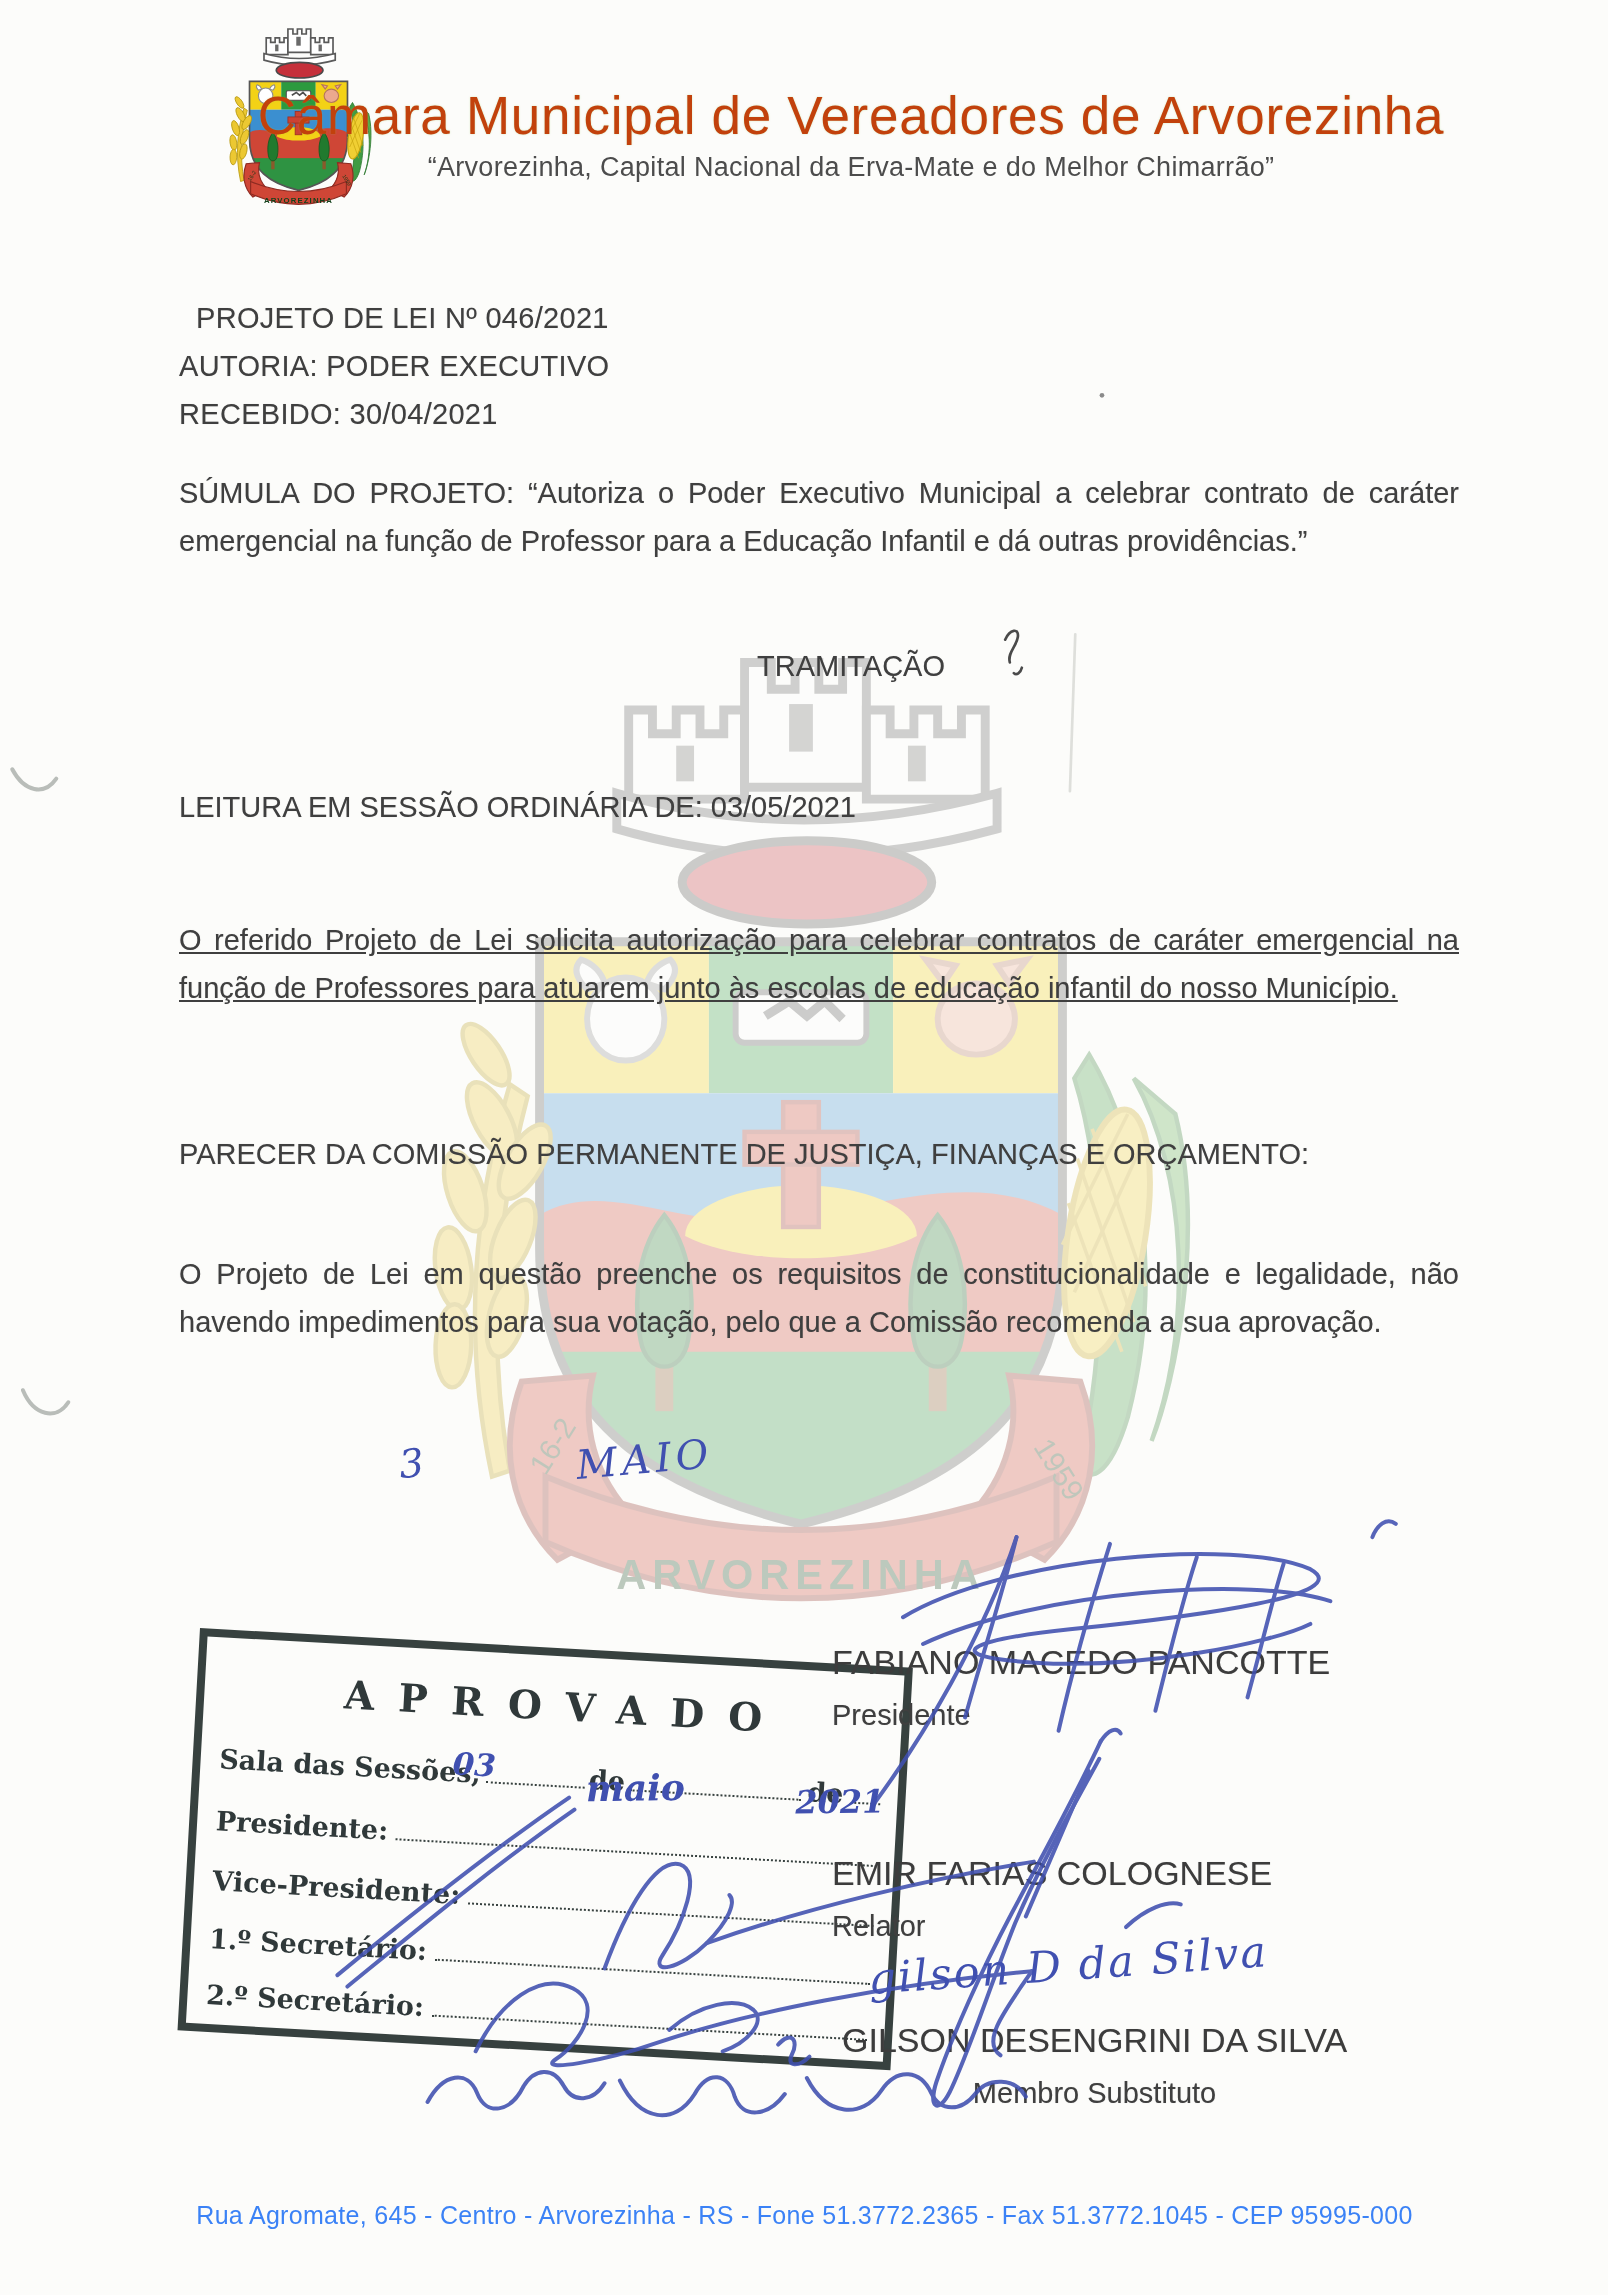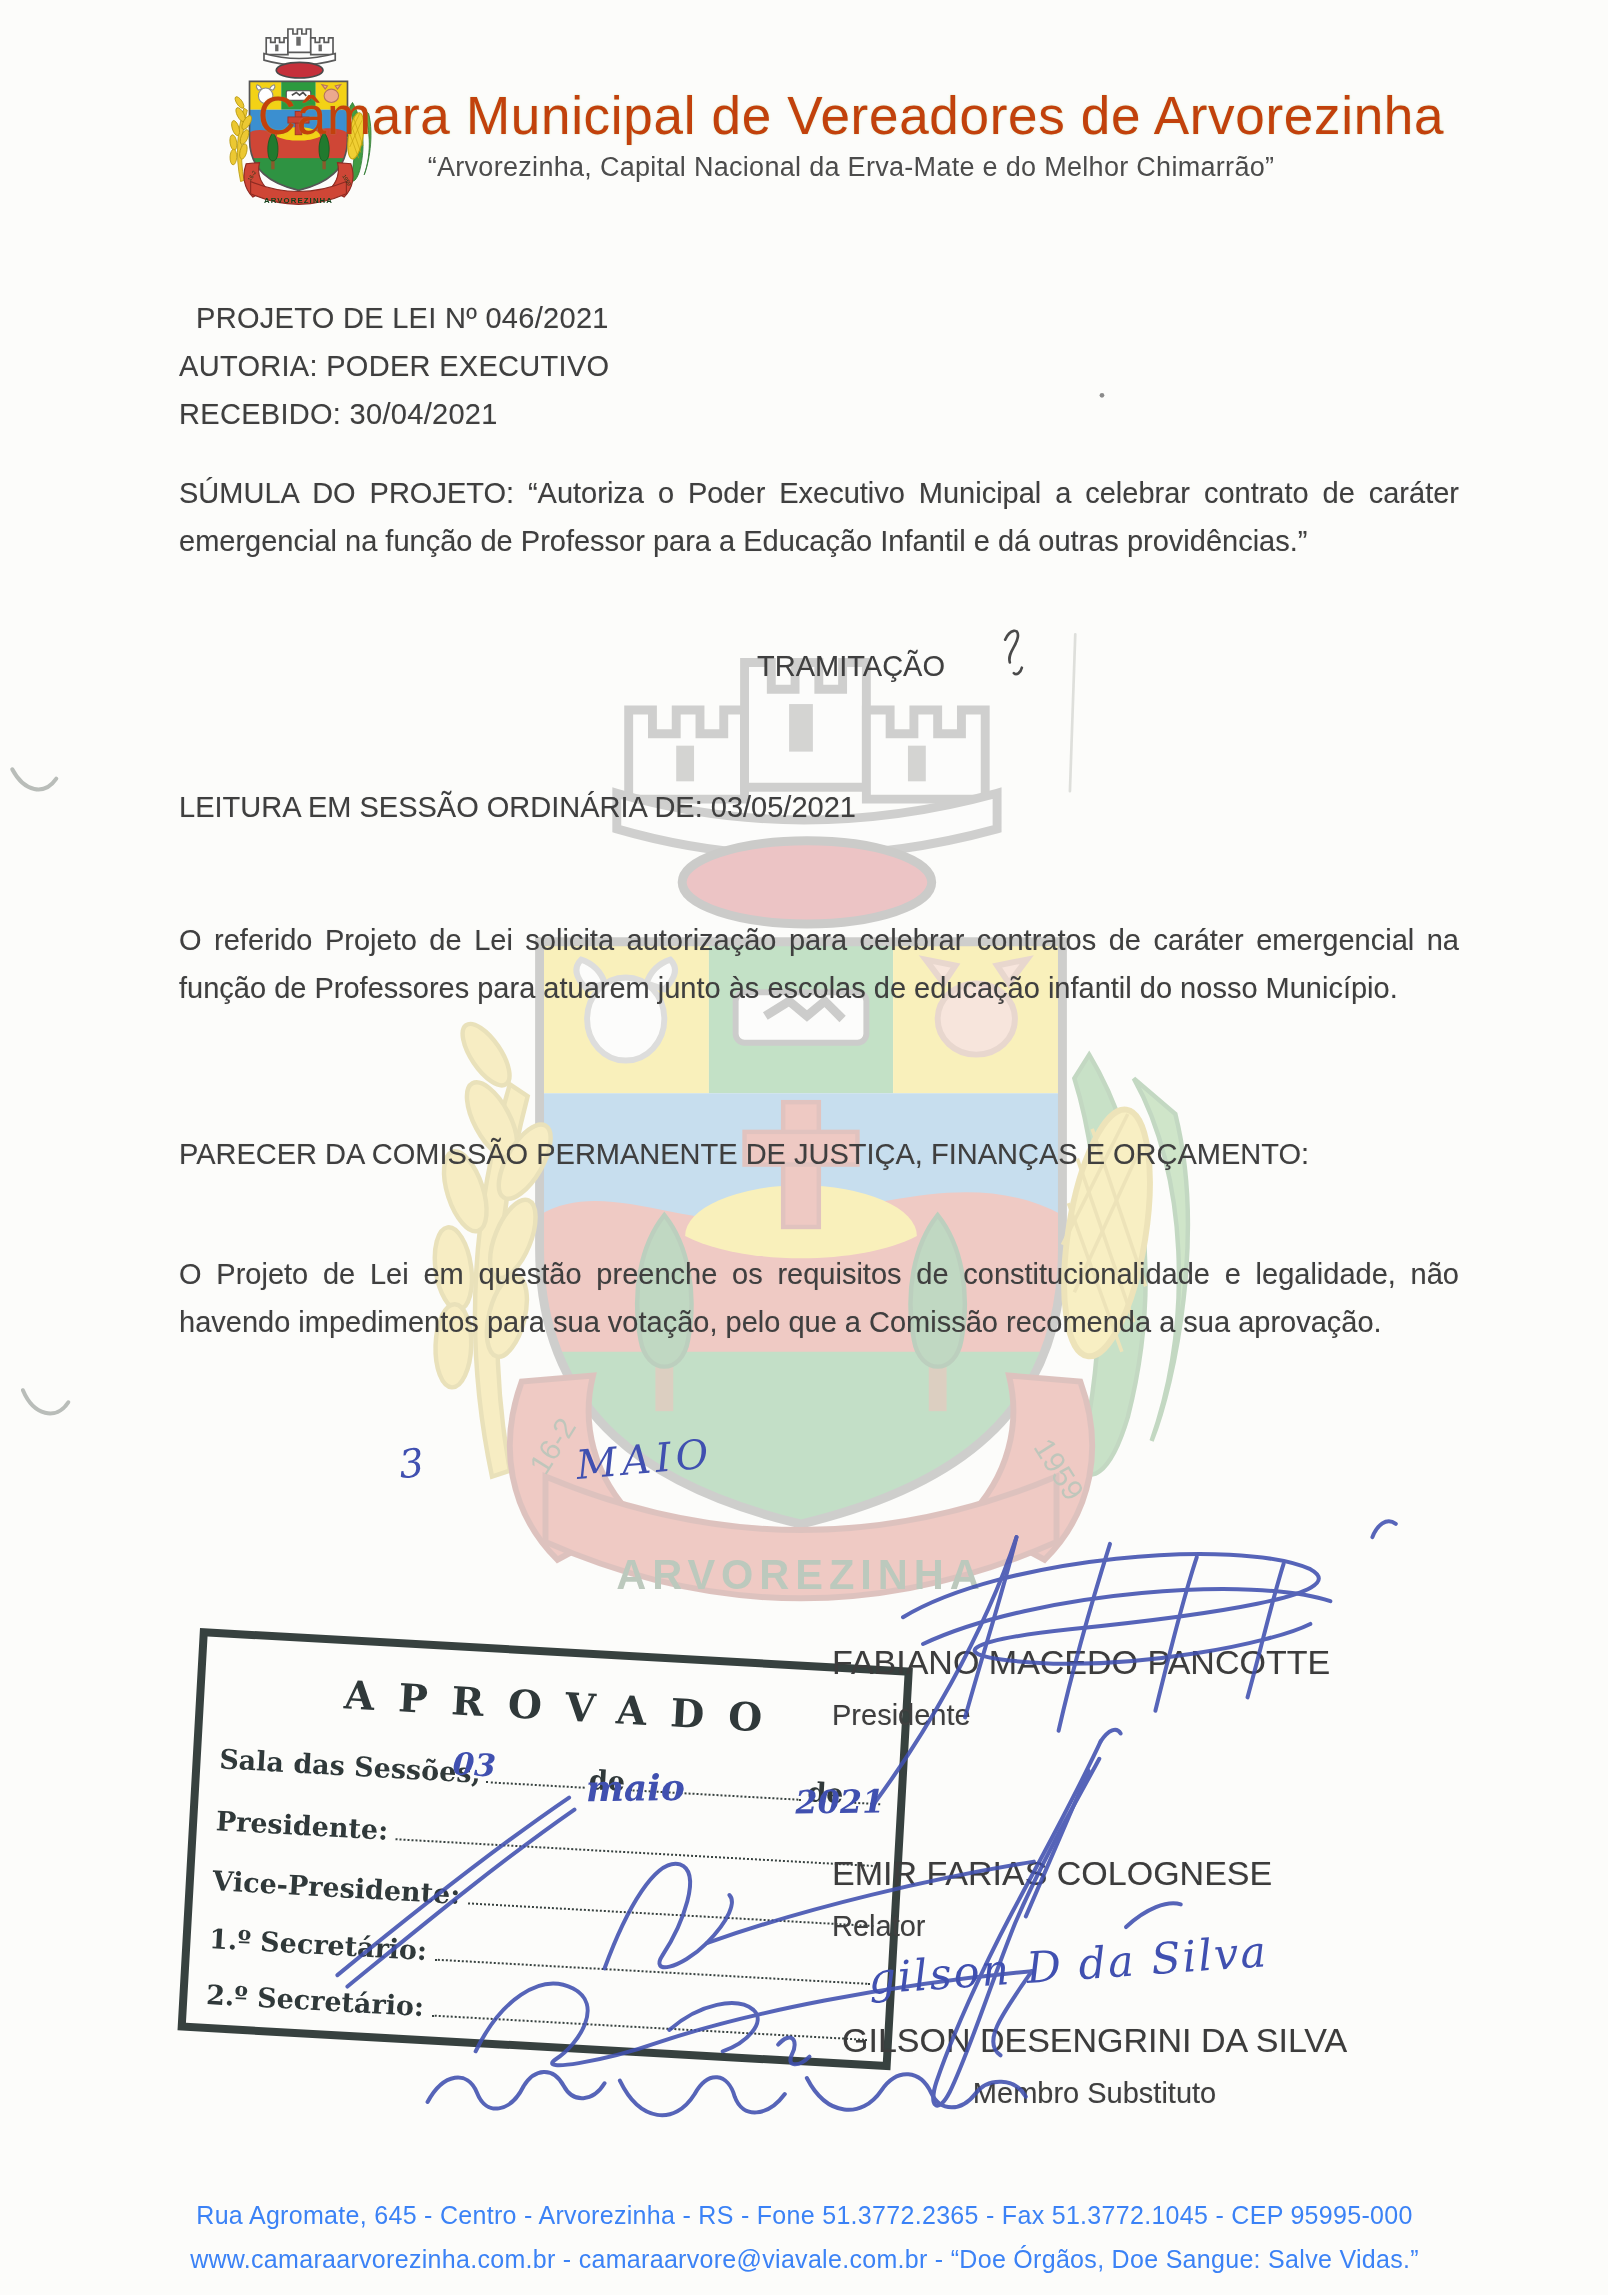--- a/index.html
+++ b/index.html
@@ -144,21 +144,21 @@
   <div class="abs doc heading" style="left:179px;top:294px;margin-left:17px;">PROJETO DE LEI Nº 046/2021</div>
   <div class="abs doc heading" style="left:179px;top:342px;">AUTORIA: PODER EXECUTIVO</div>
   <div class="abs doc heading" style="left:179px;top:390px;">RECEBIDO: 30/04/2021</div>
 
   <div class="abs doc jp" style="left:179px;top:469px;width:1280px;">SÚMULA DO PROJETO: “Autoriza o Poder Executivo Municipal a celebrar contrato de caráter emergencial na função de Professor para a Educação Infantil e dá outras providências.”</div>
 
   <div class="abs doc" style="left:240px;top:642px;width:1222px;text-align:center;">TRAMITAÇÃO</div>
 
   <div class="abs doc" style="left:179px;top:783px;">LEITURA EM SESSÃO ORDINÁRIA DE: 03/05/2021</div>
 
-  <div class="abs doc jp" style="left:179px;top:916px;width:1280px;">O referido Projeto de Lei solicita autorização para celebrar contratos de caráter emergencial na função de Professores para atuarem junto às escolas de educação infantil do nosso Município.</div>
+  <div class="abs doc jp" style="left:179px;top:916px;width:1280px;text-decoration:underline;">O referido Projeto de Lei solicita autorização para celebrar contratos de caráter emergencial na função de Professores para atuarem junto às escolas de educação infantil do nosso Município.</div>
 
   <div class="abs doc jp" style="left:179px;top:1130px;width:1280px;">PARECER DA COMISSÃO PERMANENTE DE JUSTIÇA, FINANÇAS E ORÇAMENTO:</div>
 
   <div class="abs doc jp" style="left:179px;top:1250px;width:1280px;">O Projeto de Lei em questão preenche os requisitos de constitucionalidade e legalidade, não havendo impedimentos para sua votação, pelo que a Comissão recomenda a sua aprovação.</div>
 
   <div class="abs hw" style="left:399px;top:1441px;font-size:39px;transform:rotate(-6deg);">3</div>
   <div class="abs hw" style="left:576px;top:1436px;font-size:40px;letter-spacing:4.7px;transform:rotate(-5deg);">MAIO</div>
 
   <div class="stamp">
     <div class="stamp-title">APROVADO</div>
@@ -246,16 +246,15 @@
       <path d="M18,1152 C36,1186 66,1192 84,1166" stroke="#b9bdb9" stroke-width="6"></path>
       <path d="M34,2082 C50,2120 84,2128 102,2100" stroke="#b9bdb9" stroke-width="6"></path>
       <path d="M1505,958 C1512,942 1526,940 1524,954 C1522,968 1508,978 1512,992" stroke="#4a4a4a" stroke-width="4"></path>
       <path d="M1530,1000 C1528,1008 1522,1012 1518,1008" stroke="#4a4a4a" stroke-width="4"></path>
       <line x1="1610" y1="950" x2="1602" y2="1185" stroke="#c9ccc7" stroke-width="4" opacity=".6"></line>
       <circle cx="1650" cy="592" r="3.5" fill="#8a8a8a" stroke="none"></circle>
     </g>
   </svg>
 
   <div class="abs footer" style="top:2201px;">Rua Agromate, 645 - Centro - Arvorezinha - RS - Fone 51.3772.2365 - Fax 51.3772.1045 - CEP 95995-000</div>
-  <div class="abs footer" style="top:2245px;">www.camaraarvorezinha.com.br - camaraarvore@viavale.com.br - “Doe Órgãos, Doe Sangue: Salve Vidas.”</div>
 
 </div>
 
 
 </body></html>

